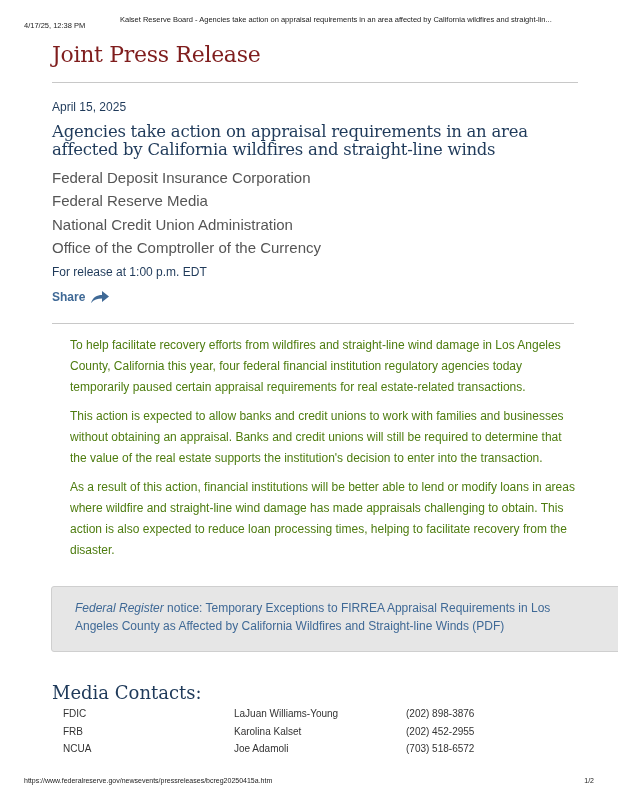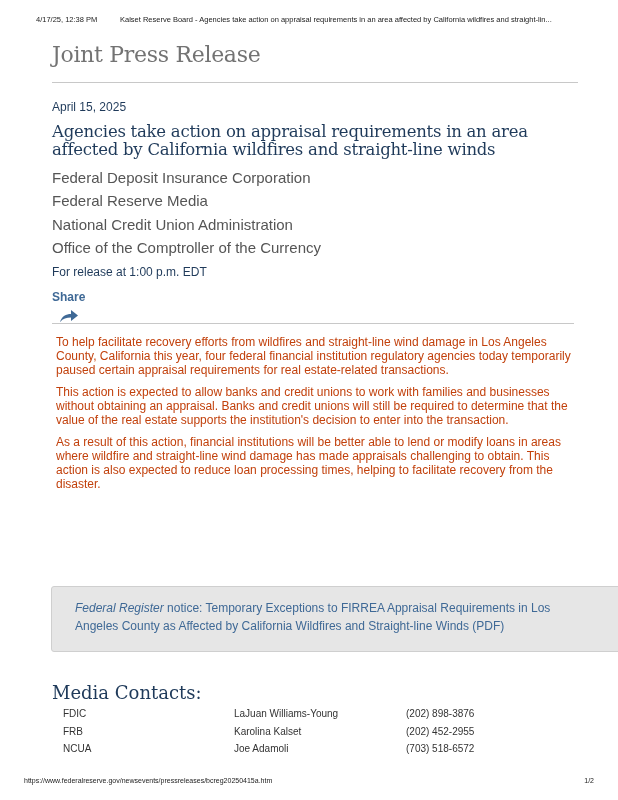--- a/index.html
+++ b/index.html
@@ -1,41 +1,41 @@
 <!DOCTYPE html>
 <html><head>
   <meta charset="utf-8">
   <style>
     html, body { margin: 0; padding: 0; background: #ffffff; }
     body { width: 618px; height: 800px; position: relative; overflow: hidden;
            font-family: "Liberation Sans", sans-serif; color: #333333; }
     .print-header { position: absolute; top: 15px; left: 24px; right: 24px; font-size: 7.5px; color: #222; white-space: nowrap; }
-    .print-header .ts { position: absolute; left: 12px; }
+    .print-header .ts { position: absolute; left: 0; margin-top: 6px; }
     .print-header .title { position: absolute; left: 96px; }
     .print-footer { position: absolute; top: 777px; left: 24px; right: 24px; font-size: 7px; color: #222; }
     .print-footer .url { position: absolute; left: 0; }
     .print-footer .pg { position: absolute; right: 0; }
 
     .heading-main { position: absolute; top: 42px; left: 52px; font-family: "DejaVu Serif", "Liberation Serif", serif;
-                    font-size: 22px; color: #737373; letter-spacing: -0.3px; }
+                    font-size: 22px; color: #7f1d1d; letter-spacing: -0.3px; }
     .hr1 { position: absolute; top: 82px; left: 52px; width: 526px; height: 1px; background: #c8c8c8; }
 
     .date { position: absolute; top: 100px; left: 52px; font-size: 12px; color: #1f3a5a; }
     .headline { position: absolute; top: 123px; left: 52px; width: 525px; font-family: "DejaVu Serif", "Liberation Serif", serif;
                 font-size: 16.5px; line-height: 17.5px; color: #1f3a5a; letter-spacing: -0.25px; }
     .agencies { position: absolute; top: 171px; left: 52px; }
     .agency { font-size: 15px; color: #555555; height: 23.3px; line-height: 14px; }
     .release { position: absolute; top: 265px; left: 52px; font-size: 12px; color: #1f3a5a; }
     .share { position: absolute; top: 290px; left: 52px; display: flex; align-items: center; gap: 5px;
-             font-size: 12px; font-weight: bold; color: #3f6996; cursor: pointer; flex-direction: column; }
+             font-size: 12px; font-weight: bold; color: #3f6996; cursor: pointer; }
     .share svg { width: 20px; height: 14px; }
     .hr2 { position: absolute; top: 323px; left: 52px; width: 522px; height: 1px; background: #c8c8c8; }
 
     .body-text { position: absolute; top: 335px; left: 52px; width: 525px; }
-    .body-text p { margin: 0 0 8px 4px; font-size: 12px; line-height: 14px; color: #c2410c; }
+    .body-text p { margin: 0 0 8px 18px; font-size: 12px; line-height: 21px; color: #4d7c0f; }
 
     .notice { position: absolute; top: 586px; left: 51px; width: 584px; height: 66px; background: #e6e6e6;
               border: 1px solid #cfcfcf; border-radius: 3px; box-sizing: border-box; }
     .notice-link { position: absolute; top: 12px; left: 23px; width: 480px; font-size: 12px; line-height: 18px; color: #3f6996; cursor: pointer; }
     .notice-link em { font-style: italic; }
 
     .contacts-title { position: absolute; top: 682px; left: 52px; font-family: "DejaVu Serif", "Liberation Serif", serif;
                       font-size: 18px; color: #1f3a5a; }
     .contacts { position: absolute; top: 705px; left: 63px; }
     .contact-row { display: flex; height: 17.5px; font-size: 10px; color: #333; line-height: 17.5px; }

